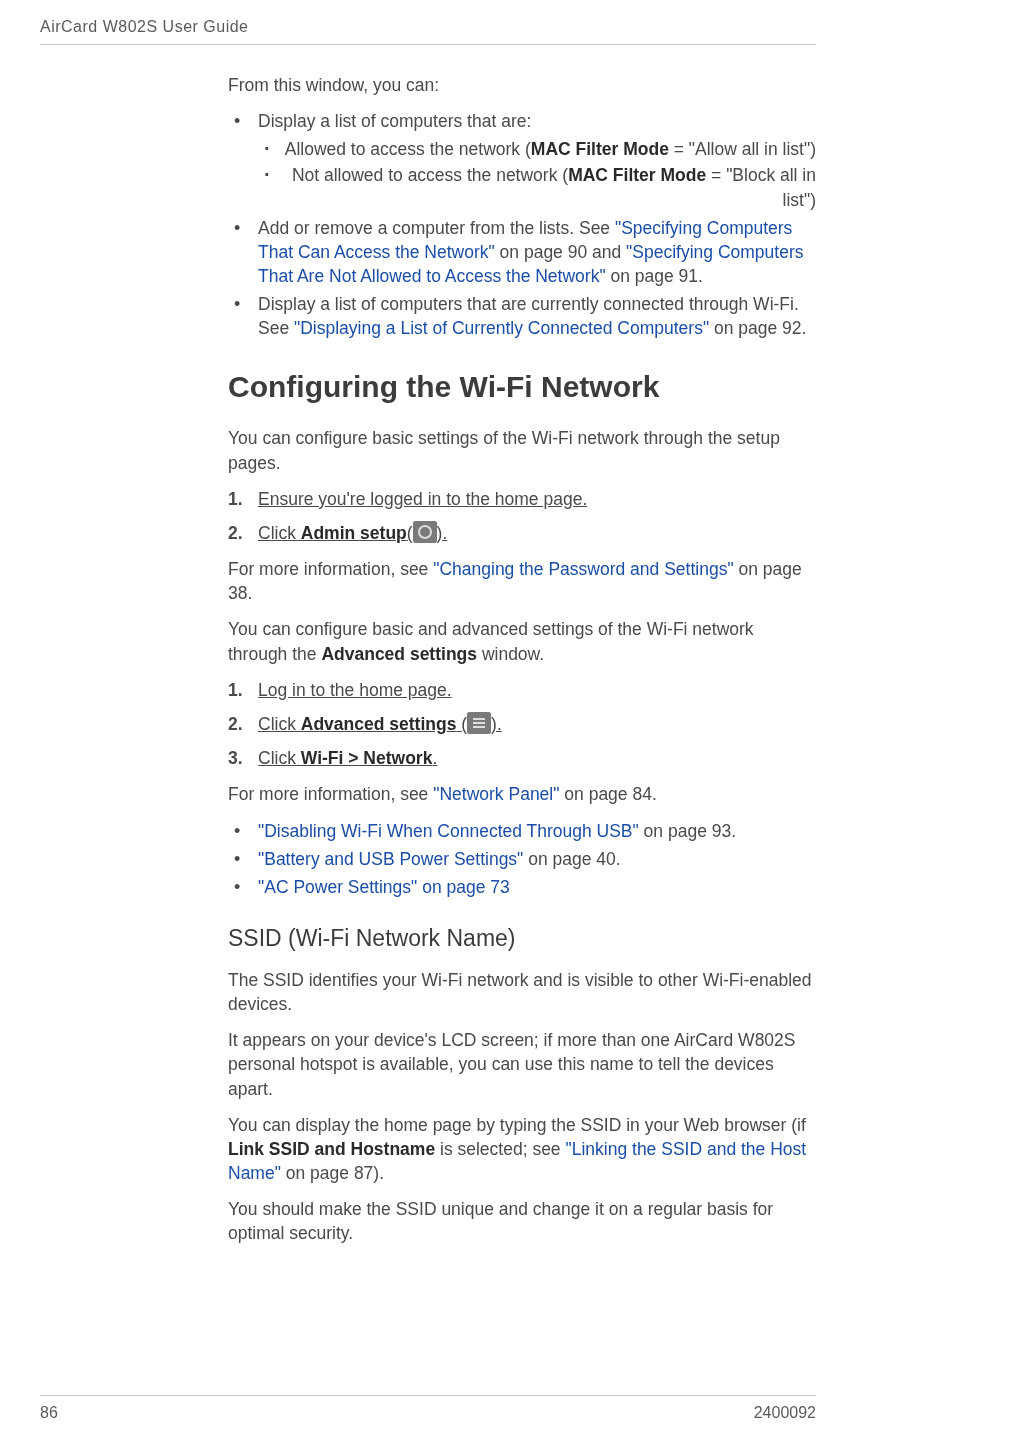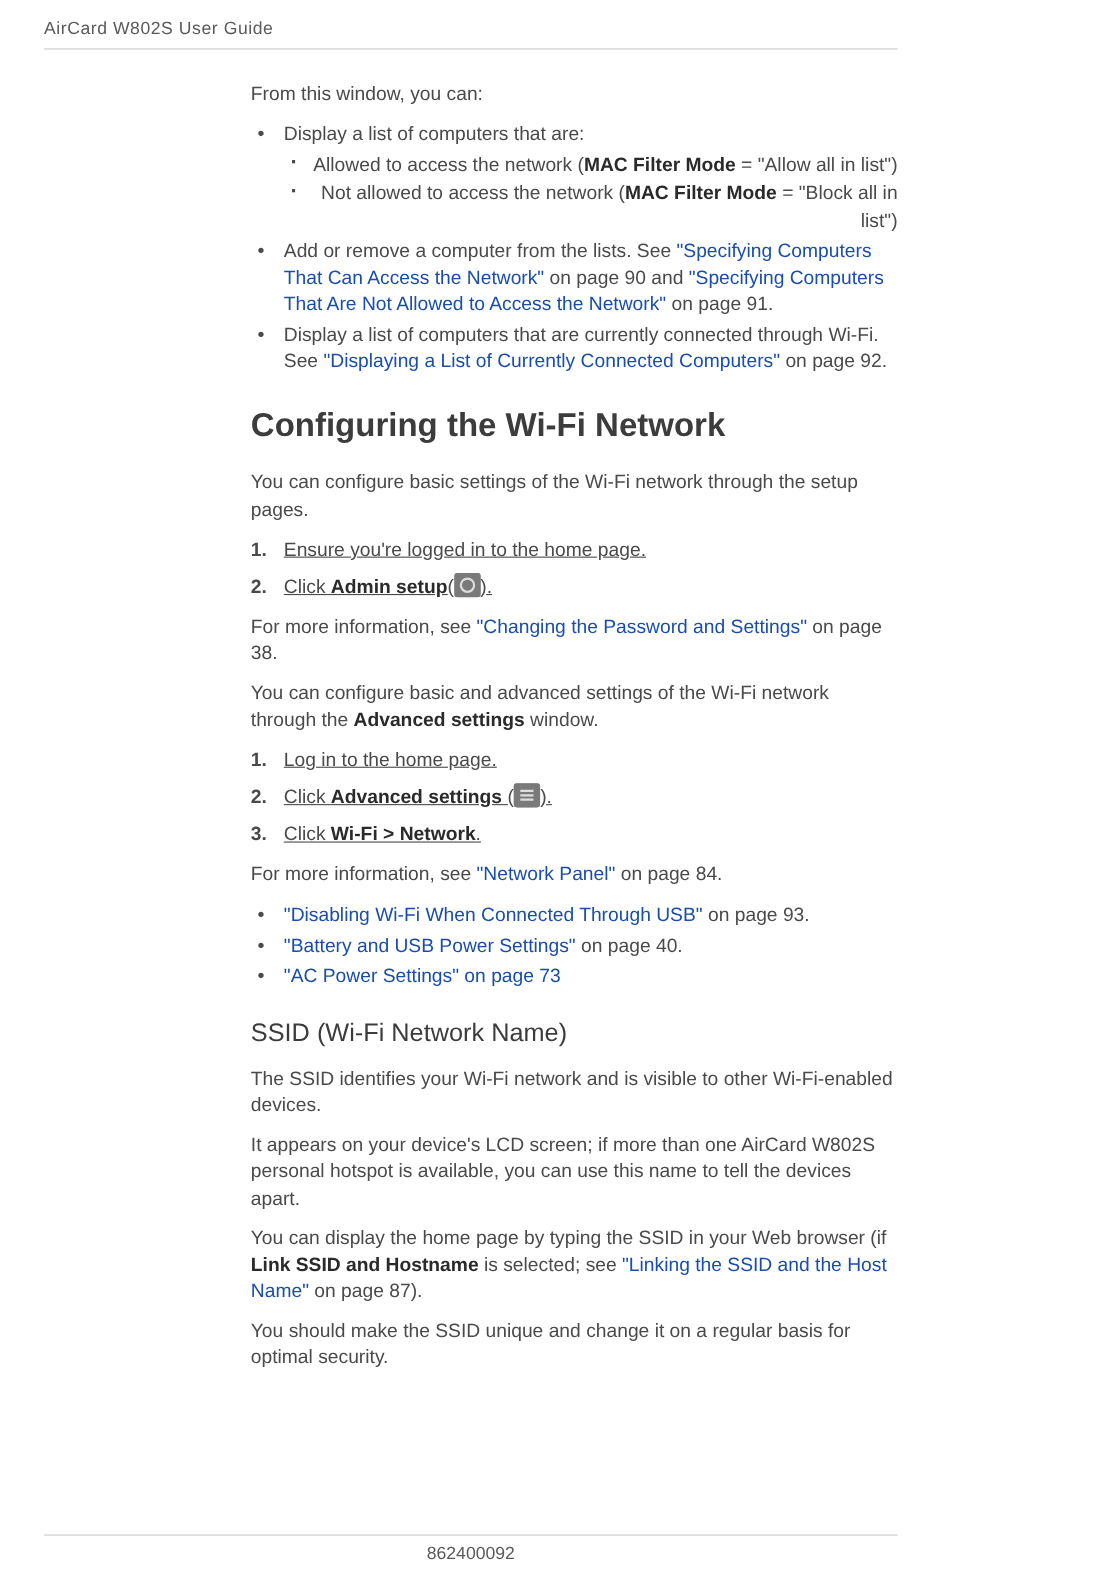--- a/index.html
+++ b/index.html
@@ -135,21 +135,21 @@
     left: 40px;
     right: 40px;
   }
   hr.bottomline {
     border: none;
     border-top: 1px solid #ccc;
     margin: 0 0 8px 0;
   }
   .footer-row {
     display: flex;
-    justify-content: center;
+    justify-content: space-between;
     font-size: 16px;
     color: #5a5a5a;
   }
 </style>
 </head>
 <body>
 
 <div class="page">
   <div class="header">
     <span>AirCard W802S User Guide</span>

